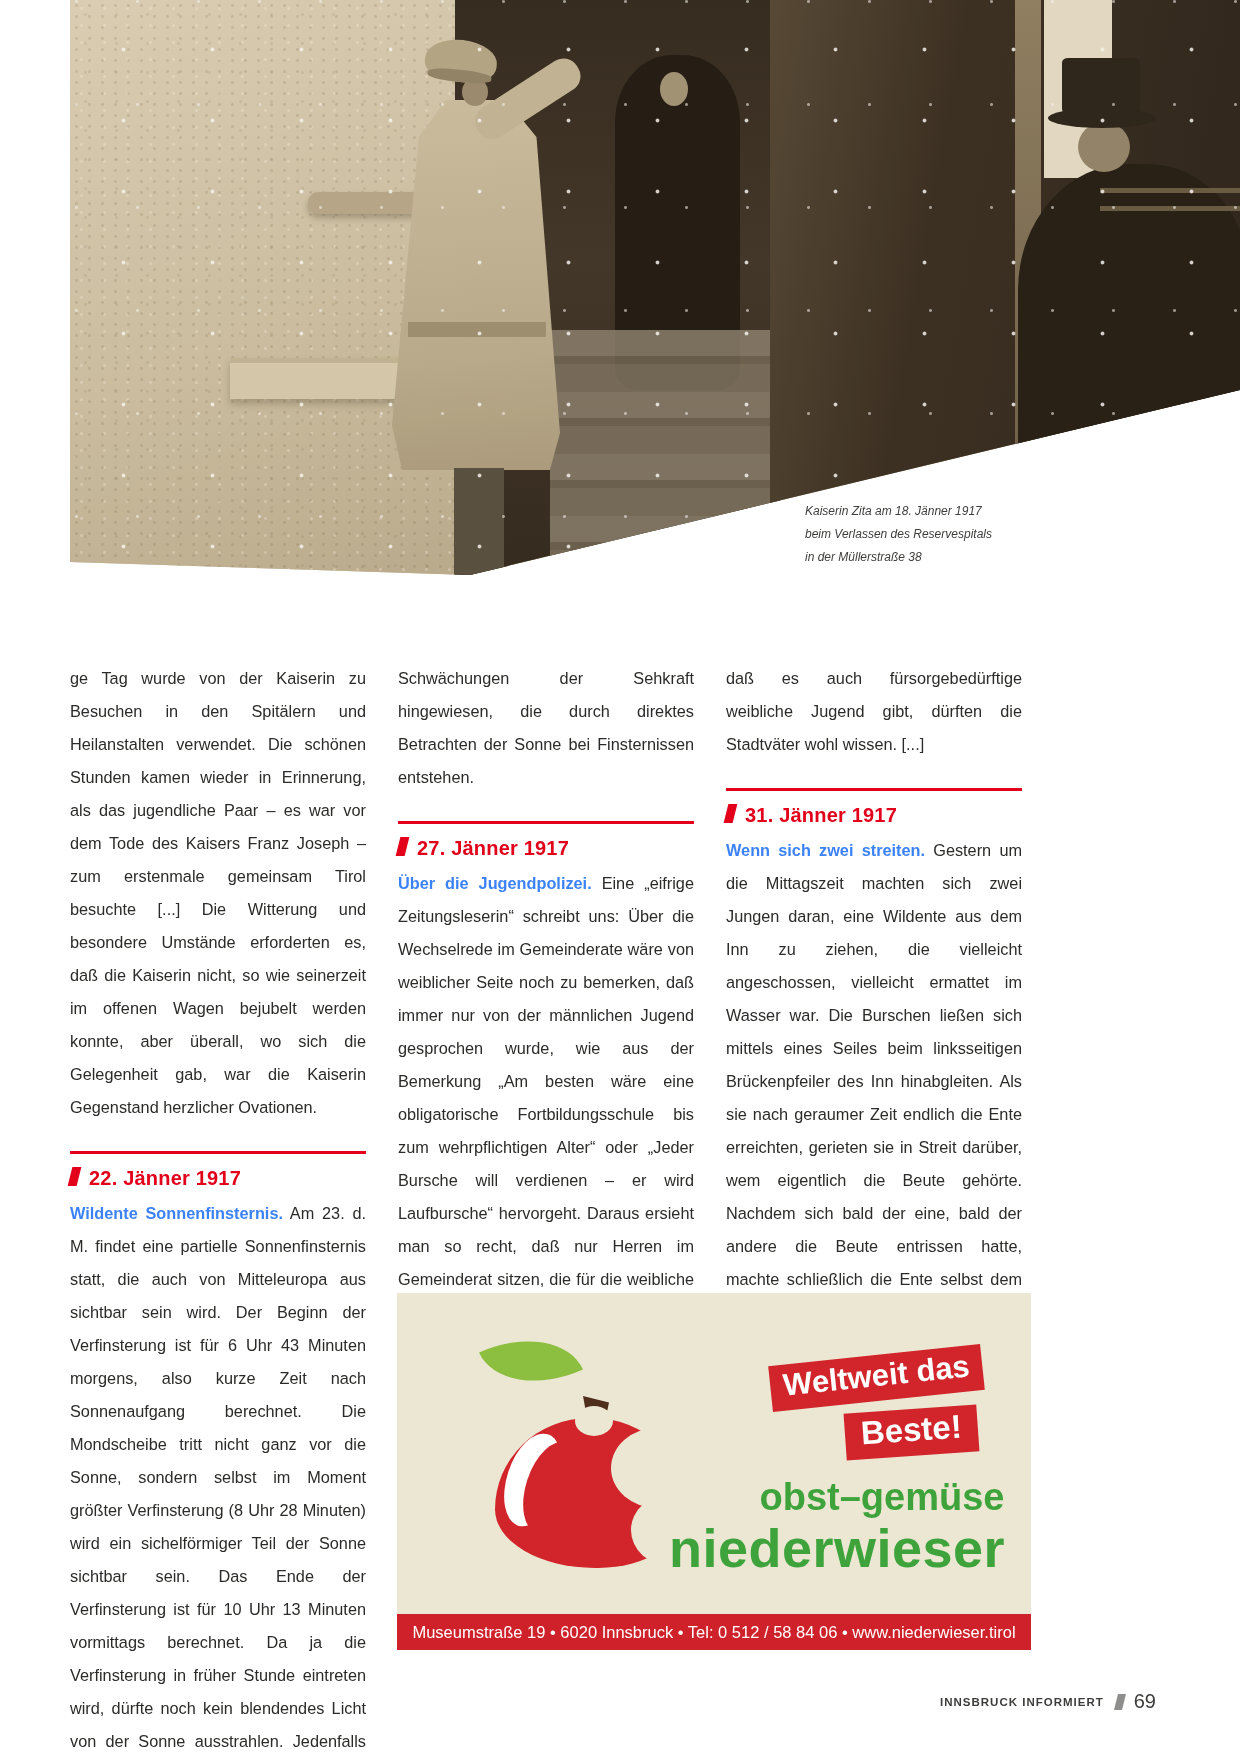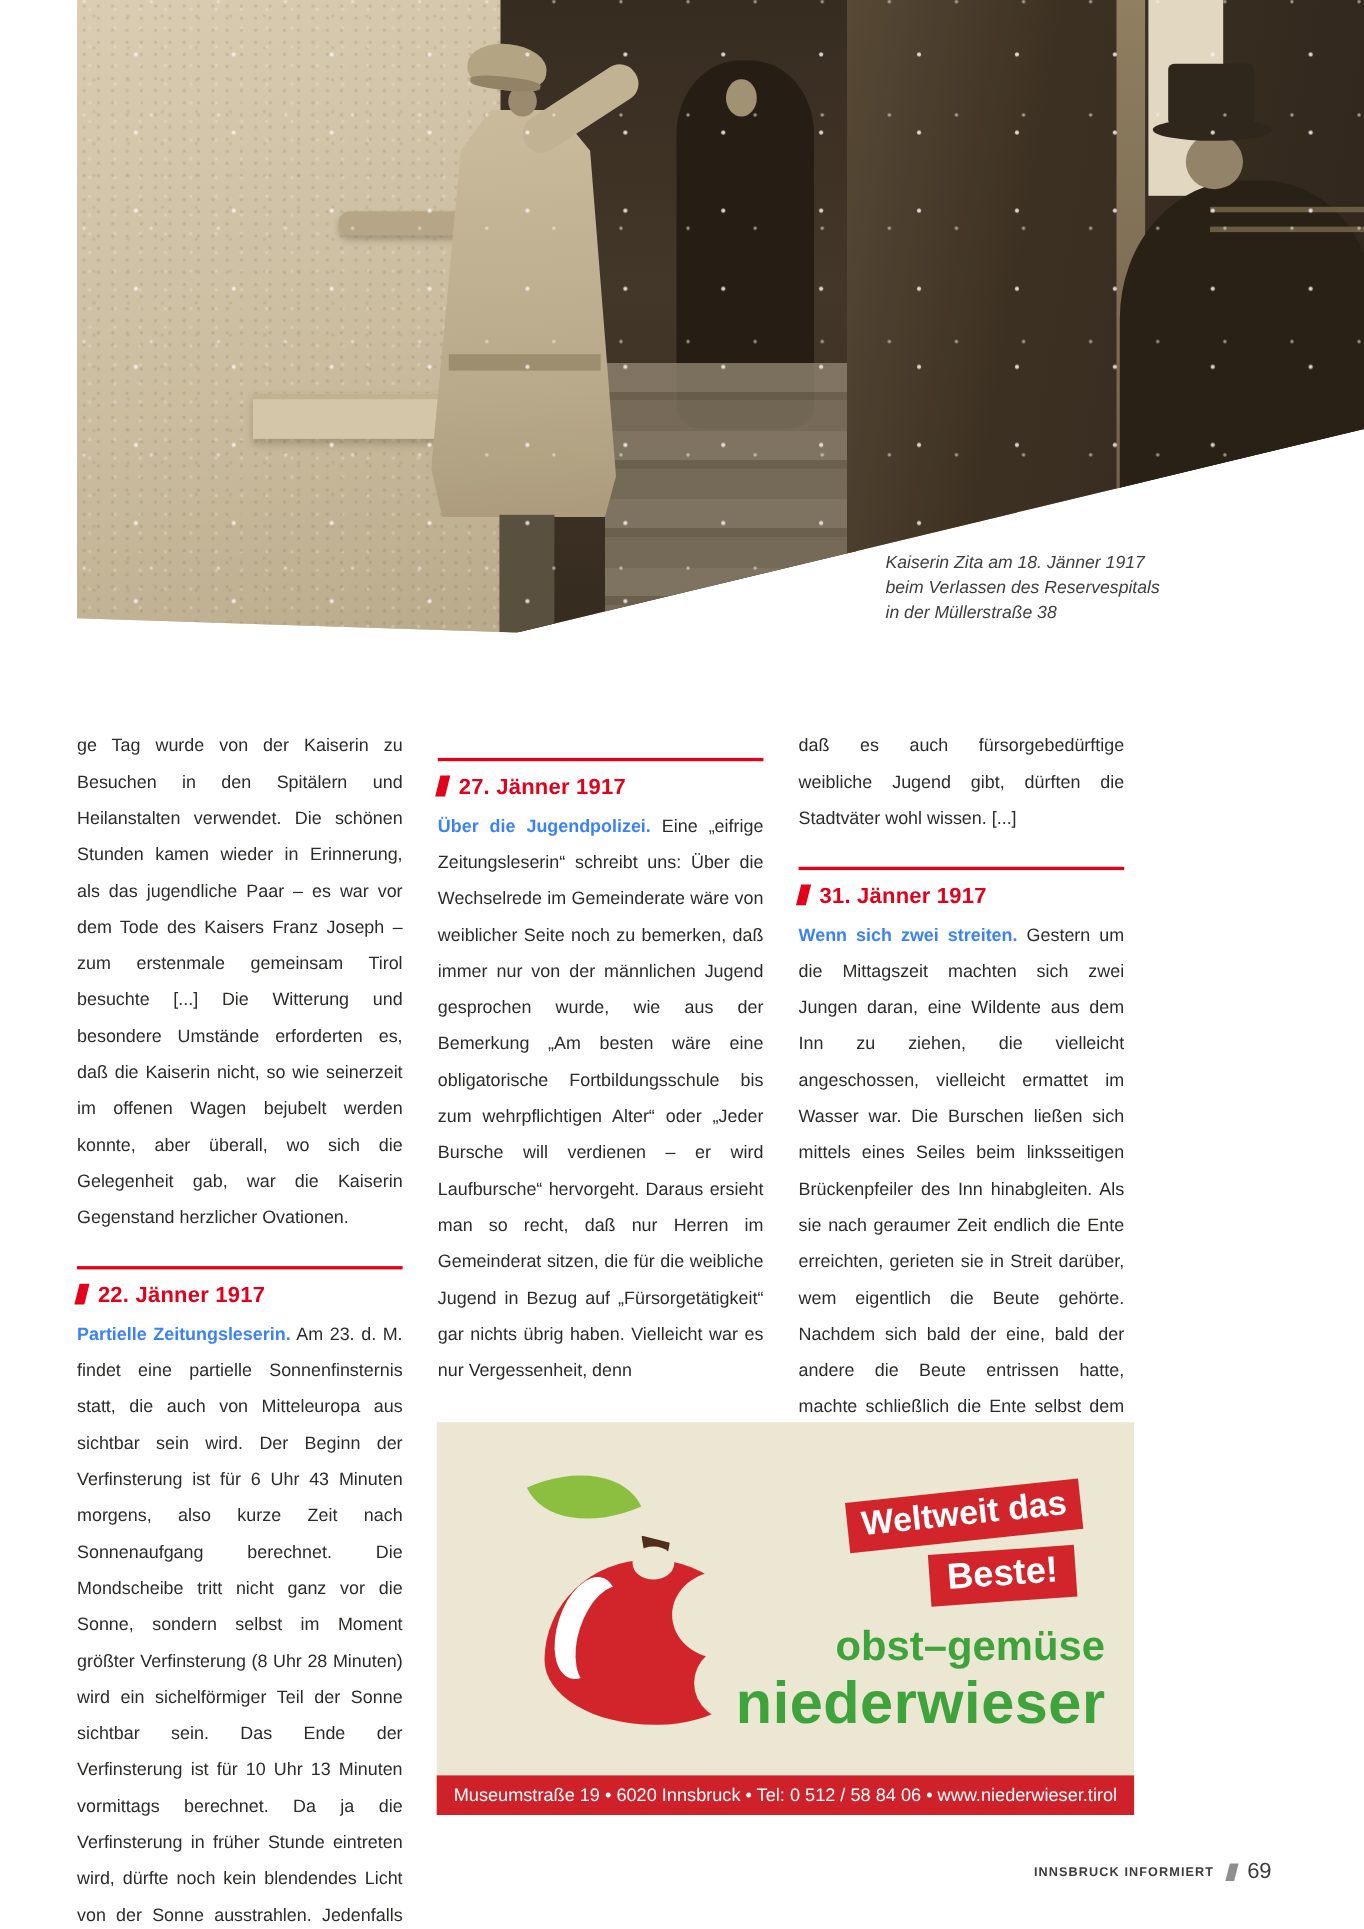--- a/index.html
+++ b/index.html
@@ -58,21 +58,21 @@
   .tophat-body{position:absolute;left:248px;top:164px;width:230px;height:420px;background:#151009;
           border-radius:48% 44% 0 0/30% 26% 0 0;}
   .rail1,.rail2{position:absolute;left:330px;width:150px;height:5px;background:#6b5d45;opacity:.85;}
   .rail1{top:188px;} .rail2{top:206px;}
   .snow{position:absolute;inset:0;background-image:
      radial-gradient(circle,rgba(255,255,255,.85) 1.3px,transparent 2.4px),
      radial-gradient(circle,rgba(255,255,255,.55) 1px,transparent 2px);
      background-size:89px 71px,61px 103px;background-position:9px 14px,37px 53px;}
   .sepia{position:absolute;inset:0;background:rgba(186,160,116,.12);}
 
-  #caption{position:absolute;left:805px;top:500px;font-style:italic;font-size:16px;
+  #caption{position:absolute;left:805px;top:500px;font-style:italic;font-size:12px;
            line-height:23px;color:#3f3e3c;}
 
   
   .col{position:absolute;top:662px;width:296px;}
   #col1{left:70px;} #col2{left:398px;} #col3{left:726px;}
   .intro,.bodytext{font-size:16.3px;line-height:33px;text-align:justify;color:#2b2b29;}
   .rule{height:3px;background:var(--red);margin:27px 0 13px;}
   .datehead{display:flex;align-items:flex-start;color:var(--red);font-size:20px;font-weight:bold;
             letter-spacing:.2px;}
   .dmark{display:inline-block;width:9px;height:19px;background:var(--red);
@@ -162,26 +162,27 @@
   </div>
 
   <div class="col" id="col1">
     <p class="intro" style="margin:0">ge Tag wurde von der Kaiserin zu Besuchen in den Spitälern und Heilanstalten verwendet. Die schönen Stunden kamen wieder in Erinnerung, als das jugendliche Paar – es war vor dem Tode des Kaisers Franz Joseph – zum erstenmale gemeinsam Tirol besuchte [...] Die Witterung und besondere Umstände erforderten es, daß die Kaiserin nicht, so wie seinerzeit im offenen Wagen bejubelt werden konnte, aber überall, wo sich die Gelegenheit gab, war die Kaiserin Gegenstand herzlicher Ovationen.</p>
     <div class="rule"></div>
     <div class="datehead">
       <span class="dmark"></span>
       <span>22. Jänner 1917</span>
     </div>
     <p class="bodytext" style="margin:7px 0 0">
-      <span class="lead">Partielle Zeitungsleserin.</span>
+      <span class="lead">Wildente Sonnenfinsternis.</span>
       <span>Am 23. d. M. findet eine partielle Sonnenfinsternis statt, die auch von Mitteleuropa aus sichtbar sein wird. Der Beginn der Verfinsterung ist für 6 Uhr 43 Minuten morgens, also kurze Zeit nach Sonnenaufgang berechnet. Die Mondscheibe tritt nicht ganz vor die Sonne, sondern selbst im Moment größter Verfinsterung (8 Uhr 28 Minuten) wird ein sichelförmiger Teil der Sonne sichtbar sein. Das Ende der Verfinsterung ist für 10 Uhr 13 Minuten vormittags berechnet. Da ja die Verfinsterung in früher Stunde eintreten wird, dürfte noch kein blendendes Licht von der Sonne ausstrahlen. Jedenfalls aber sei das Publikum davor gewarnt, ohne Bewaffnung des Auges durch schwarze Gläser das Phänomen zu beobachten. Es sei auf die zahlreichen Augenleiden und</span>
     </p>
   </div>
 
   <div class="col" id="col2">
+    <p class="intro" style="margin:0">Schwächungen der Sehkraft hingewiesen, die durch direktes Betrachten der Sonne bei Finsternissen entstehen.</p>
     <div class="rule"></div>
     <div class="datehead">
       <span class="dmark"></span>
       <span>27. Jänner 1917</span>
     </div>
     <p class="bodytext" style="margin:7px 0 0">
       <span class="lead">Über die Jugendpolizei.</span>
       <span>Eine „eifrige Zeitungsleserin“ schreibt uns: Über die Wechselrede im Gemeinderate wäre von weiblicher Seite noch zu bemerken, daß immer nur von der männlichen Jugend gesprochen wurde, wie aus der Bemerkung „Am besten wäre eine obligatorische Fortbildungsschule bis zum wehrpflichtigen Alter“ oder „Jeder Bursche will verdienen – er wird Laufbursche“ hervorgeht. Daraus ersieht man so recht, daß nur Herren im Gemeinderat sitzen, die für die weibliche Jugend in Bezug auf „Fürsorgetätigkeit“ gar nichts übrig haben. Vielleicht war es nur Vergessenheit, denn</span>
     </p>
   </div>

